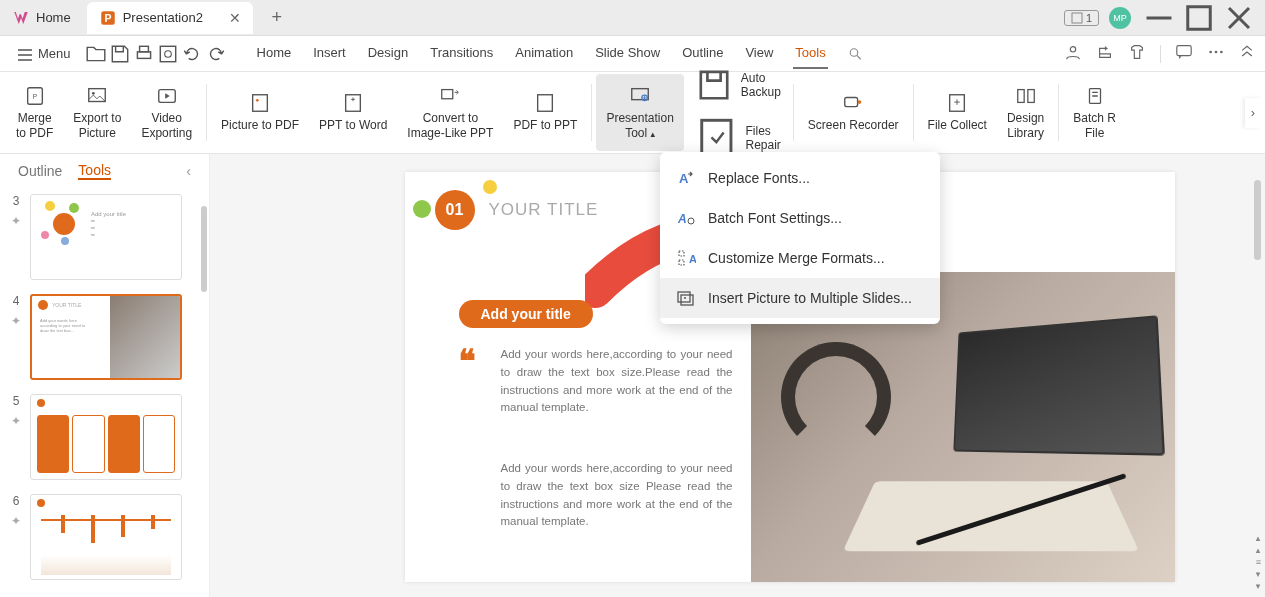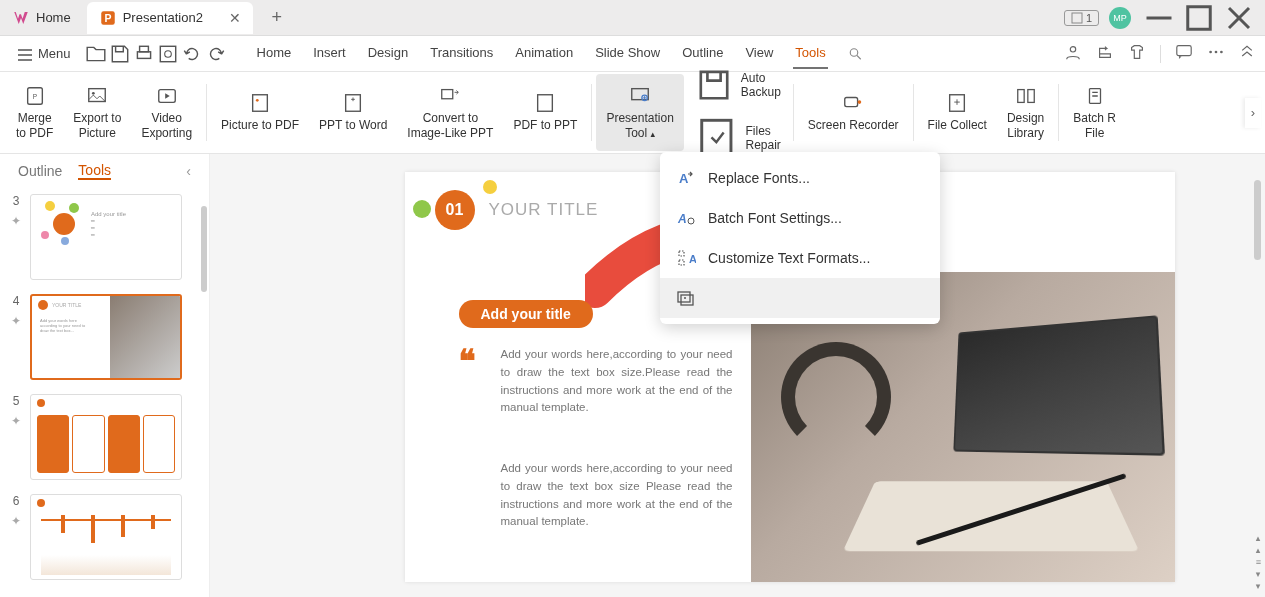--- a/index.html
+++ b/index.html
@@ -487,24 +487,25 @@
       </div>
     <span>Batch Font Settings...</span>
   </div>
   <div class="dd-item">
     <div class="dd-ic">
         <svg viewBox="0 0 20 20">
           <path d="M3 3h5v5H3zM3 12h5v5H3z" fill="none" stroke="#555" stroke-width="1.2" stroke-dasharray="1.5 1.5"></path>
           <text x="13" y="15" font-size="11" fill="#4a7dc9" font-weight="bold">A</text>
         </svg>
       </div>
-    <span>Customize Text Formats...</span>
+    <span>Customize Merge Formats...</span>
   </div>
   <div class="dd-item hover">
     <div class="dd-ic">
         <svg viewBox="0 0 20 20">
           <rect x="2" y="4" width="12" height="10" fill="none" stroke="#555" stroke-width="1.3"></rect>
           <rect x="5" y="7" width="12" height="10" fill="none" stroke="#555" stroke-width="1.3"></rect>
           <circle cx="9" cy="10" r="1" fill="#555"></circle>
         </svg>
       </div>
+    <span>Insert Picture to Multiple Slides...</span>
   </div>
 </div>
 
 </body></html>

